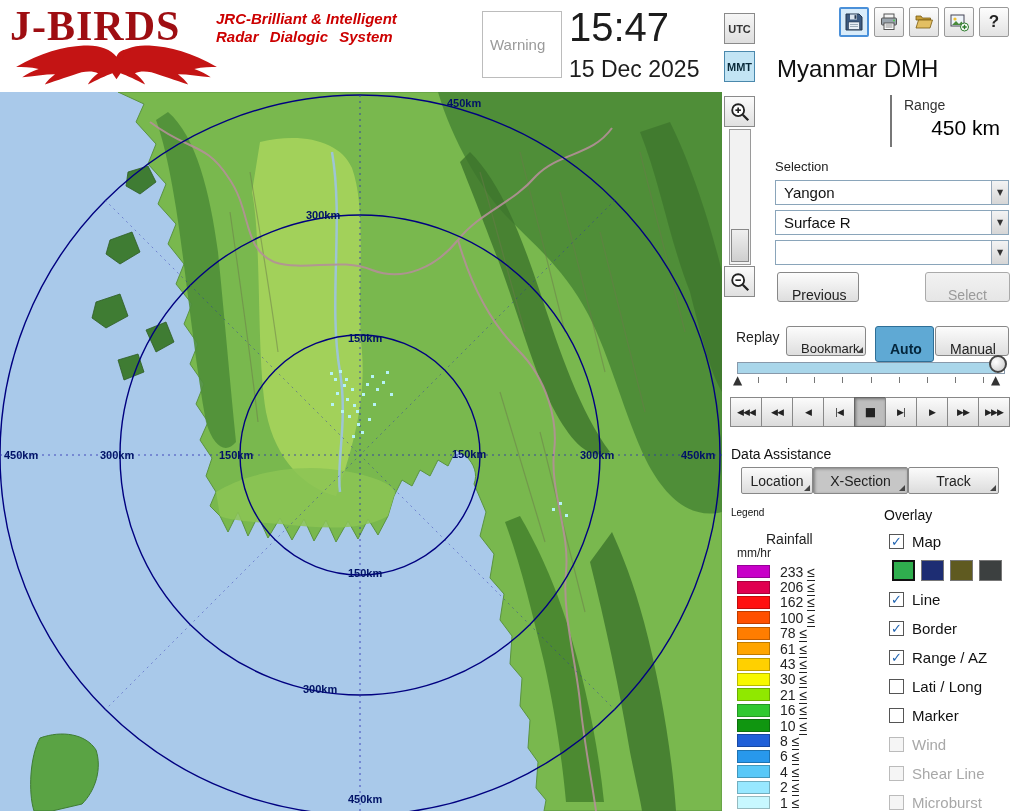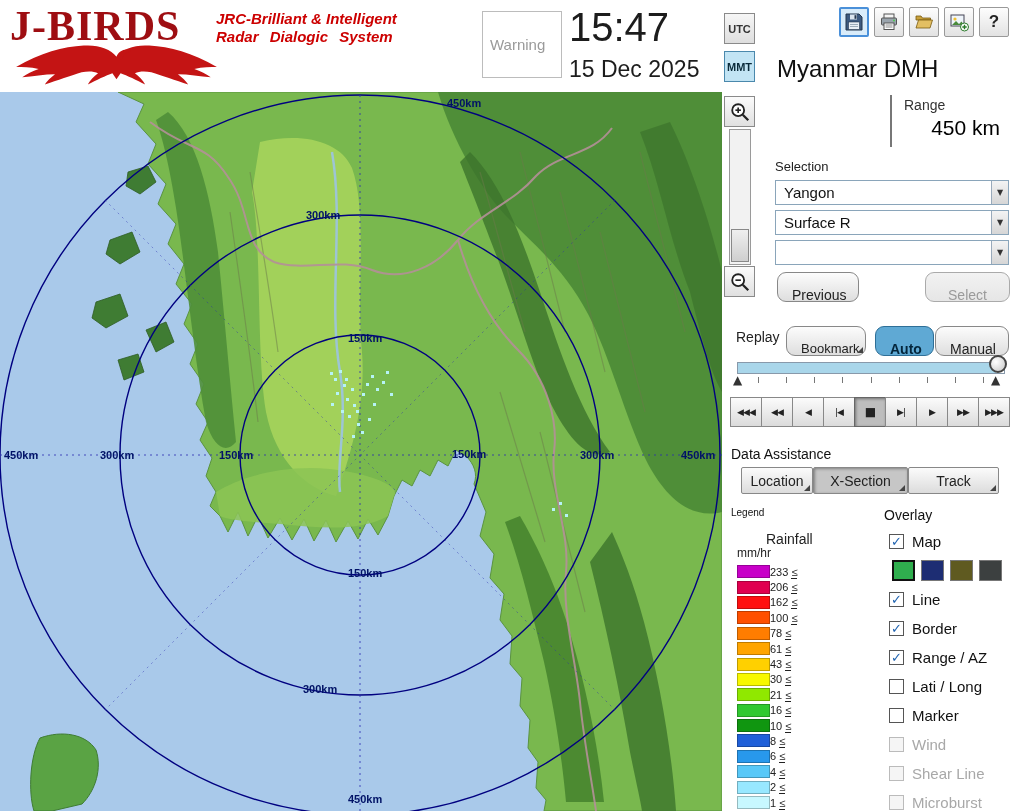--- a/index.html
+++ b/index.html
@@ -40,27 +40,27 @@
   #range-block{position:absolute;left:890px;top:95px;width:120px;height:52px;border-left:2px solid #777;padding-left:12px}
   #range-label{font-size:14px;color:#333;margin-top:2px}
   #range-value{font-size:21px;color:#000;width:96px;text-align:right;margin-top:3px}
 
   #selection-label{position:absolute;left:775px;top:159px;font-size:13px;color:#222}
   .combo{position:absolute;left:775px;width:234px;height:25px;border:1px solid #8aa5ba;background:#fff;display:flex;align-items:stretch}
   #combo-site{top:180px}#combo-product{top:210px}#combo-extra{top:240px}
   .combo .val{flex:1;padding-left:8px;font-size:15px;color:#111;display:flex;align-items:center;overflow:hidden;white-space:nowrap}
   .combo .arrow{width:17px;background:linear-gradient(#f3f3f3,#d6d6d6);border-left:1px solid #9ab;display:flex;align-items:center;justify-content:center;font-size:8px;color:#333;font-family:"DejaVu Sans",sans-serif}
 
-  .btn{border:1px solid #888;background:linear-gradient(#fcfcfc,#dedede);border-radius:9px;font-size:14px;color:#222;font-family:inherit;position:absolute;padding:14px}
+  .btn{border:1px solid #888;background:linear-gradient(#fcfcfc,#dedede);border-radius:3px;font-size:14px;color:#222;font-family:inherit;position:absolute;padding:14px}
   #btn-previous{left:777px;top:272px;width:82px;height:25px}
   #btn-select{left:925px;top:272px;width:85px;height:25px;color:#9a9a9a;background:linear-gradient(#f2f2f2,#e6e6e6);border-color:#aaa}
 
   #replay-label{position:absolute;left:736px;top:329px;font-size:14px;color:#222}
   #btn-bookmark{left:786px;top:326px;width:80px;height:26px;font-size:13px}
-  #btn-auto{left:875px;top:326px;width:59px;height:30px}
+  #btn-auto{left:875px;top:326px;width:59px;height:36px}
   #btn-auto.selected{background:#5fa9d4;border:1px solid #2e6f97;color:#04263c;font-weight:bold}
   #btn-manual{left:935px;top:326px;width:74px;height:26px}
   .corner::after{content:"";position:absolute;right:2px;bottom:2px;width:0;height:0;border-left:6px solid transparent;border-bottom:6px solid #444}
 
   #slider-track{position:absolute;left:737px;top:362px;width:268px;height:12px;border:1px solid #8899aa;background:#fff}
   #slider-fill{height:100%;background:#a9d6ea}
   #slider-thumb{position:absolute;left:989px;top:355px;width:18px;height:18px;border:2px solid #444;border-radius:50%;background:radial-gradient(circle at 35% 35%,#ffffff,#c6c6c6)}
   #slider-left-marker,#slider-right-marker{position:absolute;top:373px;font-size:12px;color:#333;font-family:"DejaVu Sans",sans-serif}
   #slider-left-marker{left:733px}
   #slider-right-marker{left:991px}
@@ -77,21 +77,21 @@
   .da-btn.w1{width:72px}.da-btn.w2{width:95px}.da-btn.w3{width:91px}
   .da-btn.pressed{background:#c6c6c6;box-shadow:inset 1px 1px 3px rgba(0,0,0,.35)}
 
   #legend-label{position:absolute;left:731px;top:507px;font-size:10px;color:#111}
   #overlay-label{position:absolute;left:884px;top:507px;font-size:14px;color:#111}
   #legend-quantity{position:absolute;left:766px;top:531px;font-size:14px;color:#222}
   #legend-unit{position:absolute;left:737px;top:546px;font-size:12px;color:#222}
   #legend-scale{position:absolute;left:737px;top:564px}
   .legend-row{display:flex;align-items:center;height:15.4px}
   .legend-swatch{width:33px;height:13px;border:1px solid rgba(0,0,0,.25)}
-  .legend-val{margin-left:0;font-size:11px;color:#222;white-space:nowrap}
+  .legend-val{margin-left:10px;font-size:14px;color:#222;white-space:nowrap}
   .op{border-bottom:1px solid #222}
 
   #overlay-list{position:absolute;left:889px;top:531px;width:141px}
   .ov-row{display:flex;align-items:center;height:20px;margin-bottom:9px}
   .cb{width:15px;height:15px;border:1px solid #555;background:#fff;display:inline-flex;align-items:center;justify-content:center;font-size:13px;line-height:1;color:#1e62b0;font-family:"DejaVu Sans",sans-serif;font-weight:bold;margin-right:8px;flex:none}
   .ov-row.disabled .cb{border-color:#bbb;background:#f5f5f5}
   .ov-label{font-size:15px;color:#111;white-space:nowrap}
   .ov-row.disabled .ov-label{color:#a8a8a8}
   .map-swatches{display:flex;gap:6px;height:22px;margin-bottom:7px;padding-left:3px}
   .map-swatch{width:23px;height:21px;border:1px solid #777;display:inline-block}

